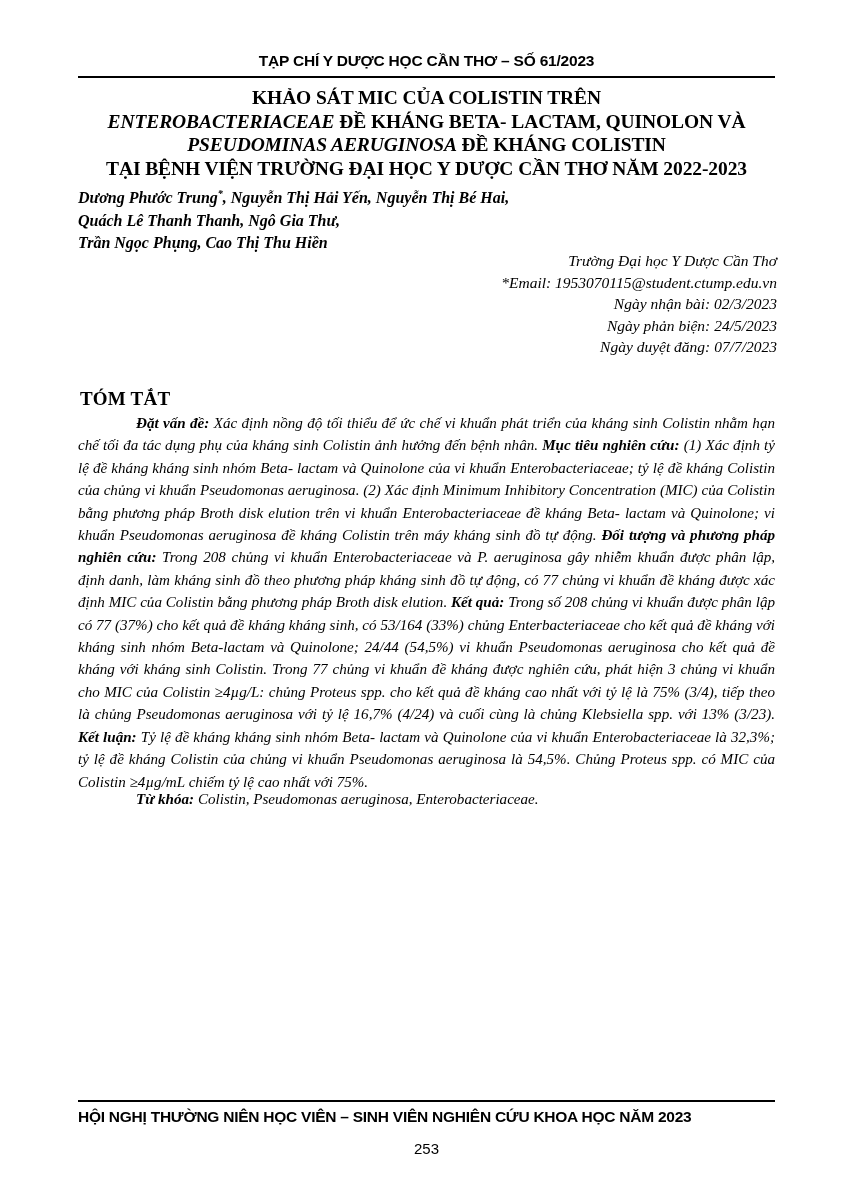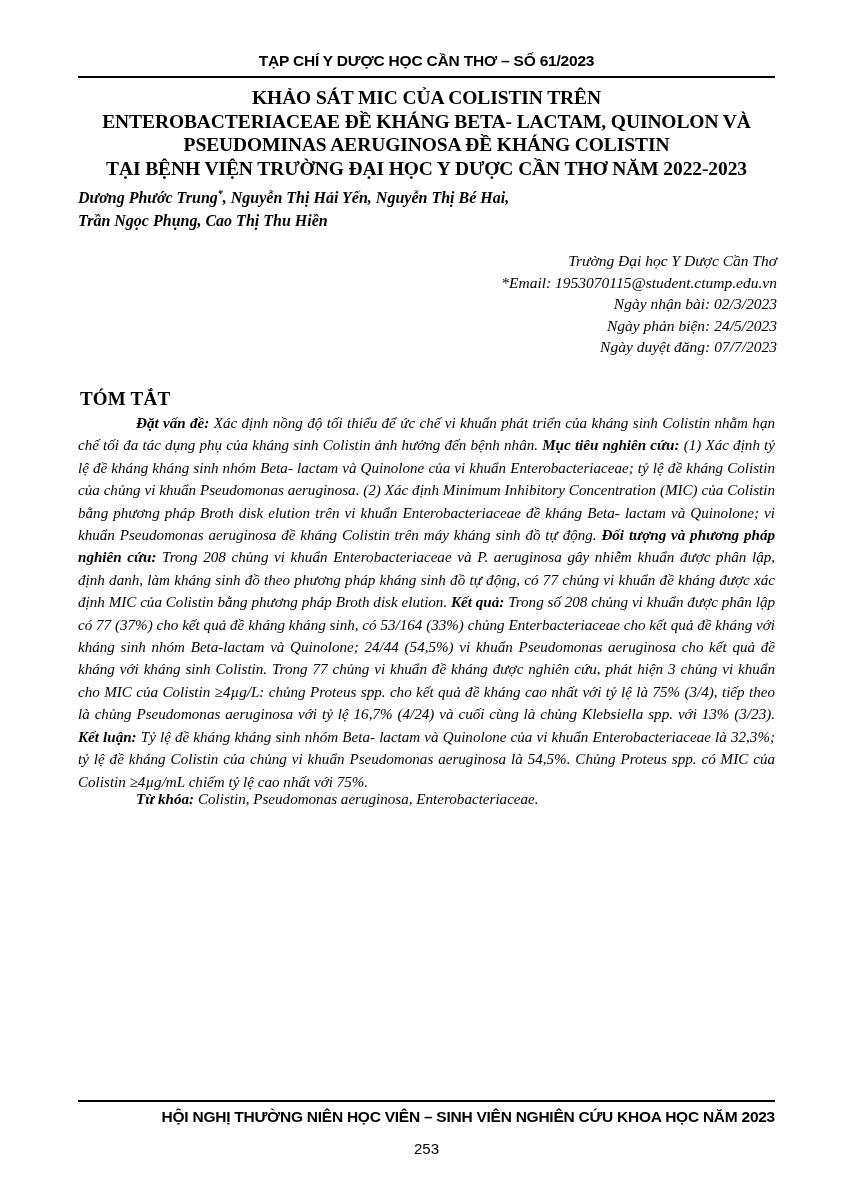--- a/index.html
+++ b/index.html
@@ -49,21 +49,21 @@
     position: absolute;
     left: 78px;
     top: 86px;
     width: 697px;
     text-align: center;
     font-size: 19.5px;
     font-weight: bold;
     line-height: 23.5px;
     letter-spacing: -0.1px;
   }
-  .title .ital { }
+  .title .ital { font-style: italic; }
 
   
   .authors {
     position: absolute;
     left: 78px;
     top: 183px;
     width: 697px;
     text-align: left;
     font-size: 16px;
     font-weight: bold;
@@ -133,21 +133,21 @@
     top: 1100px;
     width: 697px;
     height: 0;
     border-top: 2.2px solid #000;
   }
   .footer-text {
     position: absolute;
     left: 78px;
     top: 1108px;
     width: 697px;
-    text-align: right;
+    text-align: left;
     font-family: "Liberation Sans", "DejaVu Sans", sans-serif;
     font-weight: bold;
     font-size: 15.5px;
     letter-spacing: -0.25px;
   }
   .page-number {
     position: absolute;
     left: 78px;
     top: 1140px;
     width: 697px;
@@ -166,20 +166,21 @@
 
   <div class="title">
     <div>KHẢO SÁT MIC CỦA COLISTIN TRÊN</div>
     <div><span class="ital">ENTEROBACTERIACEAE</span><span> ĐỀ KHÁNG BETA- LACTAM, QUINOLON VÀ</span></div>
     <div><span class="ital">PSEUDOMINAS AERUGINOSA</span><span> ĐỀ KHÁNG COLISTIN</span></div>
     <div>TẠI BỆNH VIỆN TRƯỜNG ĐẠI HỌC Y DƯỢC CẦN THƠ NĂM 2022-2023</div>
   </div>
 
   <div class="authors">
     <div><span>Dương Phước Trung</span><sup>*</sup><span>, Nguyễn Thị Hải Yến, Nguyễn Thị Bé Hai,</span></div>
+    <div>Quách Lê Thanh Thanh, Ngô Gia Thư,</div>
     <div>Trần Ngọc Phụng, Cao Thị Thu Hiền</div>
   </div>
 
   <div class="affil">
     <div>Trường Đại học Y Dược Cần Thơ</div>
     <div>*Email: 1953070115@student.ctump.edu.vn</div>
     <div>Ngày nhận bài: 02/3/2023</div>
     <div>Ngày phản biện: 24/5/2023</div>
     <div>Ngày duyệt đăng: 07/7/2023</div>
   </div>

